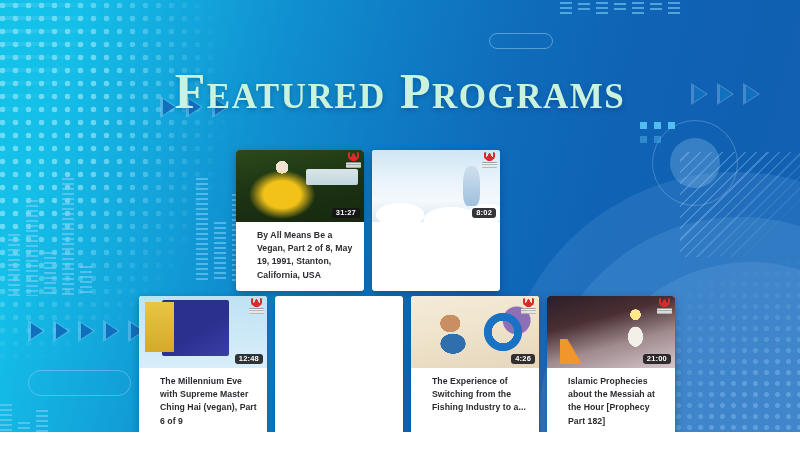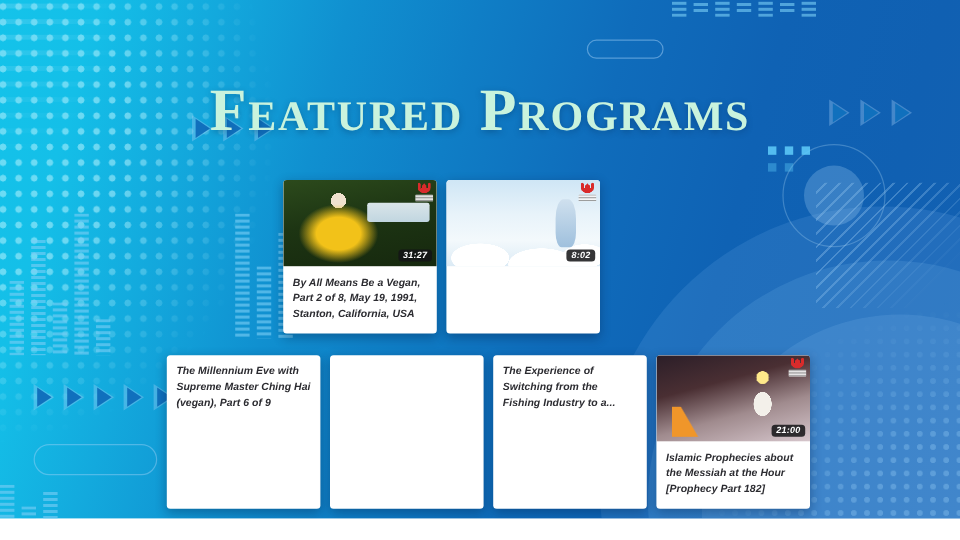--- a/index.html
+++ b/index.html
@@ -141,21 +141,21 @@
     font-variant: small-caps;
     font-weight: 700;
     font-size: 50px;
     letter-spacing: 1.5px;
     color: #c9f3dd;
     text-shadow: 0 2px 5px rgba(0,40,80,.35);
     z-index: 5;
   }
 
   
-  .row { position: absolute; display: flex; z-index: 6; font-style: italic; }
+  .row { position: absolute; display: flex; z-index: 6; }
   .row-1 { left: 236px; top: 150px; gap: 8px; }
   .row-2 { left: 139px; top: 296px; gap: 8px; }
 
   .card {
     width: 128px;
     background: #ffffff;
     border-radius: 3px;
     box-shadow: 0 3px 9px rgba(0,25,60,.33);
     overflow: hidden;
     display: flex;
@@ -194,21 +194,21 @@
     clip-path: polygon(0 18%, 18% 0, 38% 28%, 50% 8%, 62% 28%, 82% 0, 100% 18%, 88% 72%, 62% 100%, 38% 100%, 12% 72%);
   }
   .logo-tag {
     width: 15px; height: 6px;
     background: rgba(245,245,245,.9);
     border-radius: 1px;
     background-image: linear-gradient(rgba(90,90,90,.65) 1px, transparent 1px);
     background-size: 100% 2.4px;
   }
   .card-title {
-    padding: 7px 8px 9px 8px;
+    padding: 7px 8px 9px 21px;
     font-size: 8.7px;
     line-height: 1.52;
     color: #2b2b30;
     font-weight: 600;
     letter-spacing: .05px;
     min-height: 52px;
   }
 
   
   .art-vegan {
@@ -415,27 +415,43 @@
         </div>
         <span class="badge-dur">8:02</span>
       </div>
     </div>
 
   </div>
 
   <div class="row row-2">
 
     <div class="card">
+      <div class="thumb">
+        <div class="thumb-art art-millennium"></div>
+        <div class="logo-mark">
+          <span class="logo-bird"></span>
+            <span class="logo-tag"></span>
+        </div>
+        <span class="badge-dur">12:48</span>
+      </div>
       <div class="card-title">The Millennium Eve with Supreme Master Ching Hai (vegan), Part 6 of 9</div>
     </div>
 
     <div class="card">
     </div>
 
     <div class="card">
+      <div class="thumb">
+        <div class="thumb-art art-fishing"></div>
+        <div class="logo-mark">
+          <span class="logo-bird"></span>
+            <span class="logo-tag"></span>
+        </div>
+        <span class="badge-dur">4:26</span>
+      </div>
       <div class="card-title">The Experience of Switching from the Fishing Industry to a...</div>
     </div>
 
     <div class="card">
       <div class="thumb">
         <div class="thumb-art art-islamic"></div>
         <div class="logo-mark">
           <span class="logo-bird"></span>
             <span class="logo-tag"></span>
         </div>

